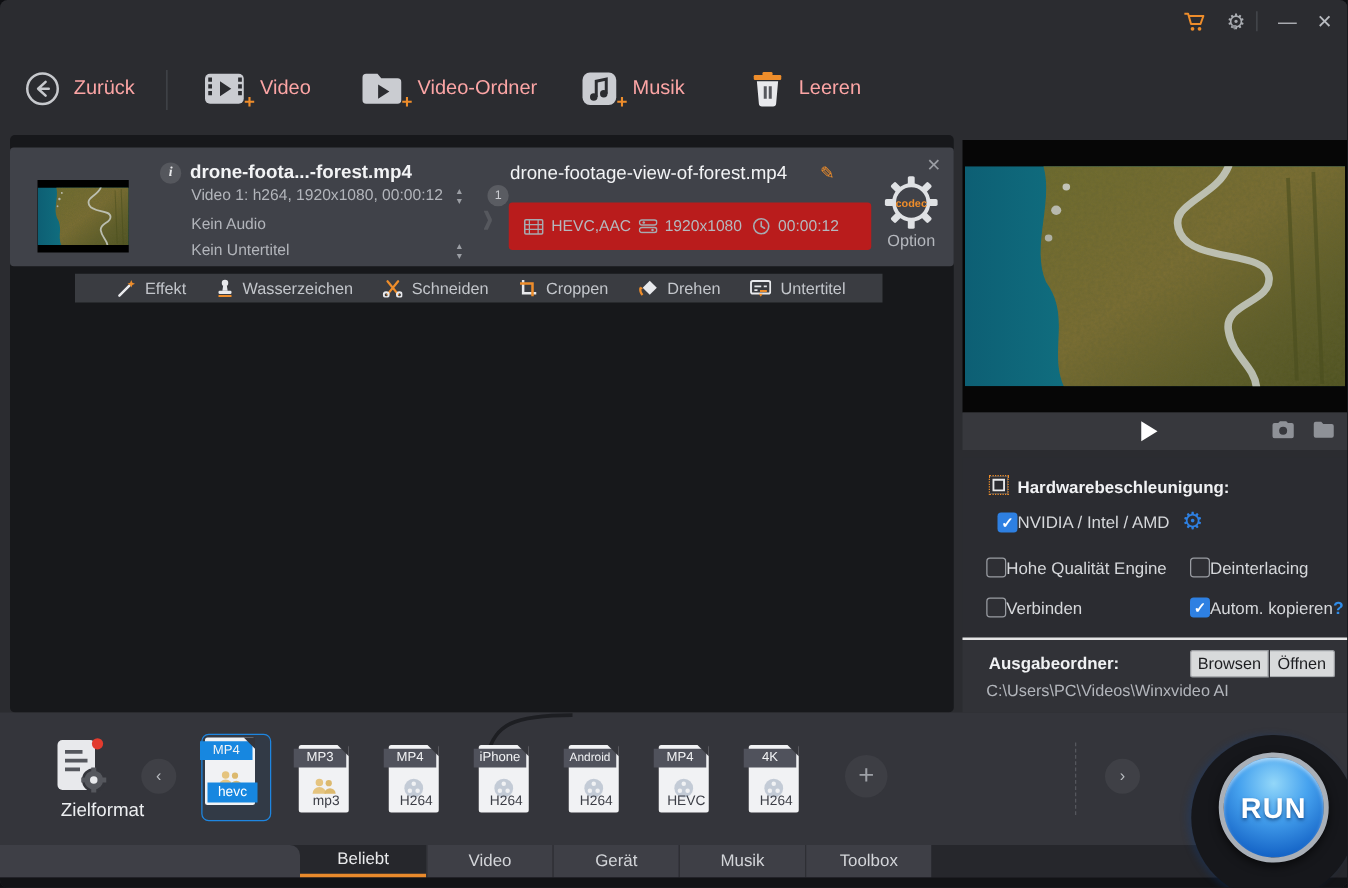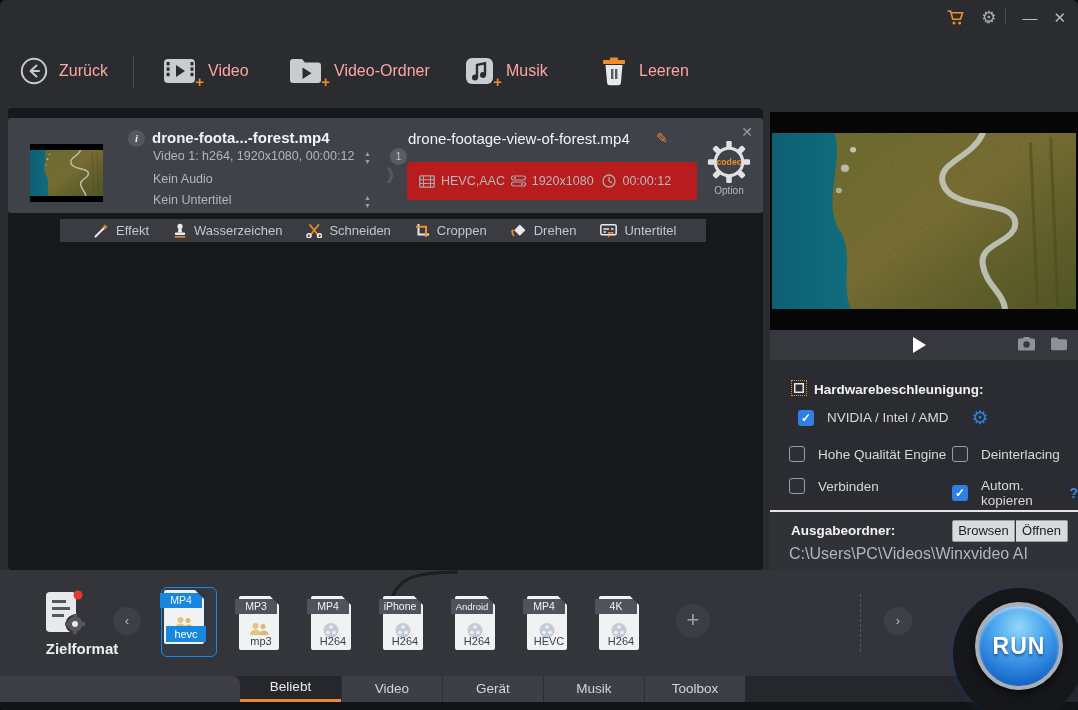--- a/index.html
+++ b/index.html
@@ -35,57 +35,57 @@
   .track-line { position:absolute; left:145px; font-size:12.5px; color:#b2b5bb; }
   .spin { position:absolute; display:flex; flex-direction:column; gap:1px; color:#9b9ea4; font-size:7px; line-height:1; }
   .badge-count { position:absolute; left:382px; top:30px; width:17px; height:17px; border-radius:50%; background:#5a5c62; color:#caccd1; font-size:10px; text-align:center; line-height:17px; }
   .half-chevron { position:absolute; left:378px; top:40px; color:#56585e; font-size:26px; font-weight:bold; transform:scaleY(1.5); }
   .out-name { position:absolute; left:400px; top:12px; font-size:15px; font-weight:normal; color:#f2f3f5; }
   .edit-pencil { position:absolute; left:648px; top:12px; color:#ee8d2b; font-size:14px; transform:rotate(0deg); }
   .meta-box { position:absolute; left:399px; top:44px; width:290px; height:38px; background:#b91c1c; border-radius:3px; display:flex; align-items:center; padding:0 12px; gap:0; }
   .meta-item { display:flex; align-items:center; gap:6px; color:#b5b8be; font-size:12.5px; flex:1; }
   .card-close { position:absolute; right:10px; top:6px; color:#9b9ea4; font-size:14px; }
   .codec-wrap { position:absolute; left:698px; top:22px; width:46px; text-align:center; }
-  .codec-wrap .opt-label { font-size:10px; color:#b5b8be; margin-top:1px; }
+  .codec-wrap .opt-label { font-size:13px; color:#b5b8be; margin-top:1px; }
   .scrolls { position:absolute; right:8px; top:190px; display:flex; flex-direction:column; gap:5px; color:#8f9298; font-size:10px; line-height:1; text-align:center; }
 
   
   .edit-bar { position:absolute; left:60px; top:219px; width:646px; height:23px; background:#3a3c41; display:flex; align-items:center; padding-left:34px; gap:24px; }
   .edit-item { display:flex; align-items:center; gap:7px; font-size:13px; color:#c3c6cb; }
 
   
   .preview { position:absolute; left:770px; top:112px; width:308px; height:218px; background:#060606; }
   .preview svg { position:absolute; left:2px; top:21px; width:304px; height:176px; }
   .preview-bar { position:absolute; left:770px; top:330px; width:308px; height:30px; background:#37383d; }
   .play-tri { position:absolute; left:143px; top:7px; width:0; height:0; border-left:13px solid #ffffff; border-top:8px solid transparent; border-bottom:8px solid transparent; }
   .pv-icons { position:absolute; right:10px; top:6px; display:flex; gap:14px; }
 
   .hw-panel { position:absolute; left:770px; top:366px; width:308px; height:144px; background:#2b2c31; }
   .hw-title { position:absolute; left:44px; top:16px; font-size:13.5px; font-weight:bold; color:#f0f1f3; }
   .chip-icon { position:absolute; left:21px; top:14px; width:16px; height:16px; border:1.5px dotted #ee8d2b; background:#2b2c31; box-shadow:inset 0 0 0 2px #2b2c31, inset 0 0 0 3.5px #e8e9eb; }
   .cb { width:16px; height:16px; border-radius:3px; flex:none; }
   .cb.off { border:1.5px solid #9a9da3; background:#2e2f34; }
   .cb.on { background:#2e80e2; position:relative; }
   .cb.on::after { content:"✓"; position:absolute; left:0; top:0; width:16px; height:16px; color:#fff; font-size:12px; font-weight:bold; line-height:16px; text-align:center; }
-  .cb-row { position:absolute; display:flex; align-items:center; gap:13px; font-size:13.5px; color:#d6d8db; }
+  .cb-row { position:absolute; display:flex; align-items:center; gap:0; font-size:13.5px; color:#d6d8db; }
   .blue-gear { color:#2e80e2; font-size:19px; line-height:1; }
   .help-q { color:#2f8ce8; font-weight:bold; font-size:14px; }
 
   .out-panel { position:absolute; left:770px; top:510px; width:308px; height:60px; background:#313237; border-top:2px solid #e5e5e5; }
   .out-title { position:absolute; left:21px; top:11px; font-size:13.5px; font-weight:bold; color:#f0f1f3; }
-  .out-path { position:absolute; left:19px; top:33px; font-size:16px; color:#b2b5bb; }
+  .out-path { position:absolute; left:19px; top:33px; font-size:13px; color:#b2b5bb; }
   .out-btn { position:absolute; top:8px; height:22px; background:#d8dadb; border:1px solid #9a9da1; color:#1d1e21; font-size:13px; line-height:20px; text-align:center; }
   .btn-browse { left:182px; width:63px; border-radius:2px 0 0 2px; }
   .btn-open { left:246px; width:52px; border-left:none; border-radius:0 2px 2px 0; }
 
   
   .format-strip { position:absolute; left:0; top:570px; width:1078px; height:106px; background:#34353b; }
   .swoosh { position:absolute; left:340px; top:0; width:120px; height:34px; }
   .zf-icon { position:absolute; left:40px; top:18px; }
-  .zf-label { position:absolute; left:22px; top:70px; width:120px; text-align:center; font-size:15px; font-weight:bold; color:#eceef0; }
+  .zf-label { position:absolute; left:22px; top:70px; width:120px; text-align:center; font-size:15px; font-weight:normal; color:#eceef0; }
   .nav-circle { position:absolute; width:28px; height:28px; border-radius:50%; background:#3f4046; color:#b9bcc1; font-size:13px; text-align:center; line-height:27px; }
   .nav-prev { left:113px; top:37px; }
   .nav-next { left:884px; top:37px; }
   .fmt-card { position:absolute; top:24px; width:44px; height:58px; }
   .fmt-sel-box { position:absolute; left:161px; top:17px; width:56px; height:70px; border:1.5px solid #1e86e0; border-radius:6px; background:rgba(30,134,224,0.07); }
   .fmt-page { position:absolute; left:2px; top:2px; width:40px; height:54px; background:#f1f2f4; border-radius:2px; }
   .fmt-page::after { content:""; position:absolute; right:0; top:0; border-style:solid; border-width:0 9px 9px 0; border-color:transparent #34353b transparent transparent; }
   .fmt-band { position:absolute; left:-4px; top:3px; width:42px; height:15px; background:#50525c; color:#f2f3f5; font-size:10.5px; text-align:center; line-height:15px; }
   .fmt-band.blue { background:#1787e0; }
   .fmt-bottom { position:absolute; left:2px; bottom:3px; width:40px; text-align:center; font-size:11px; color:#3c3e46; }

